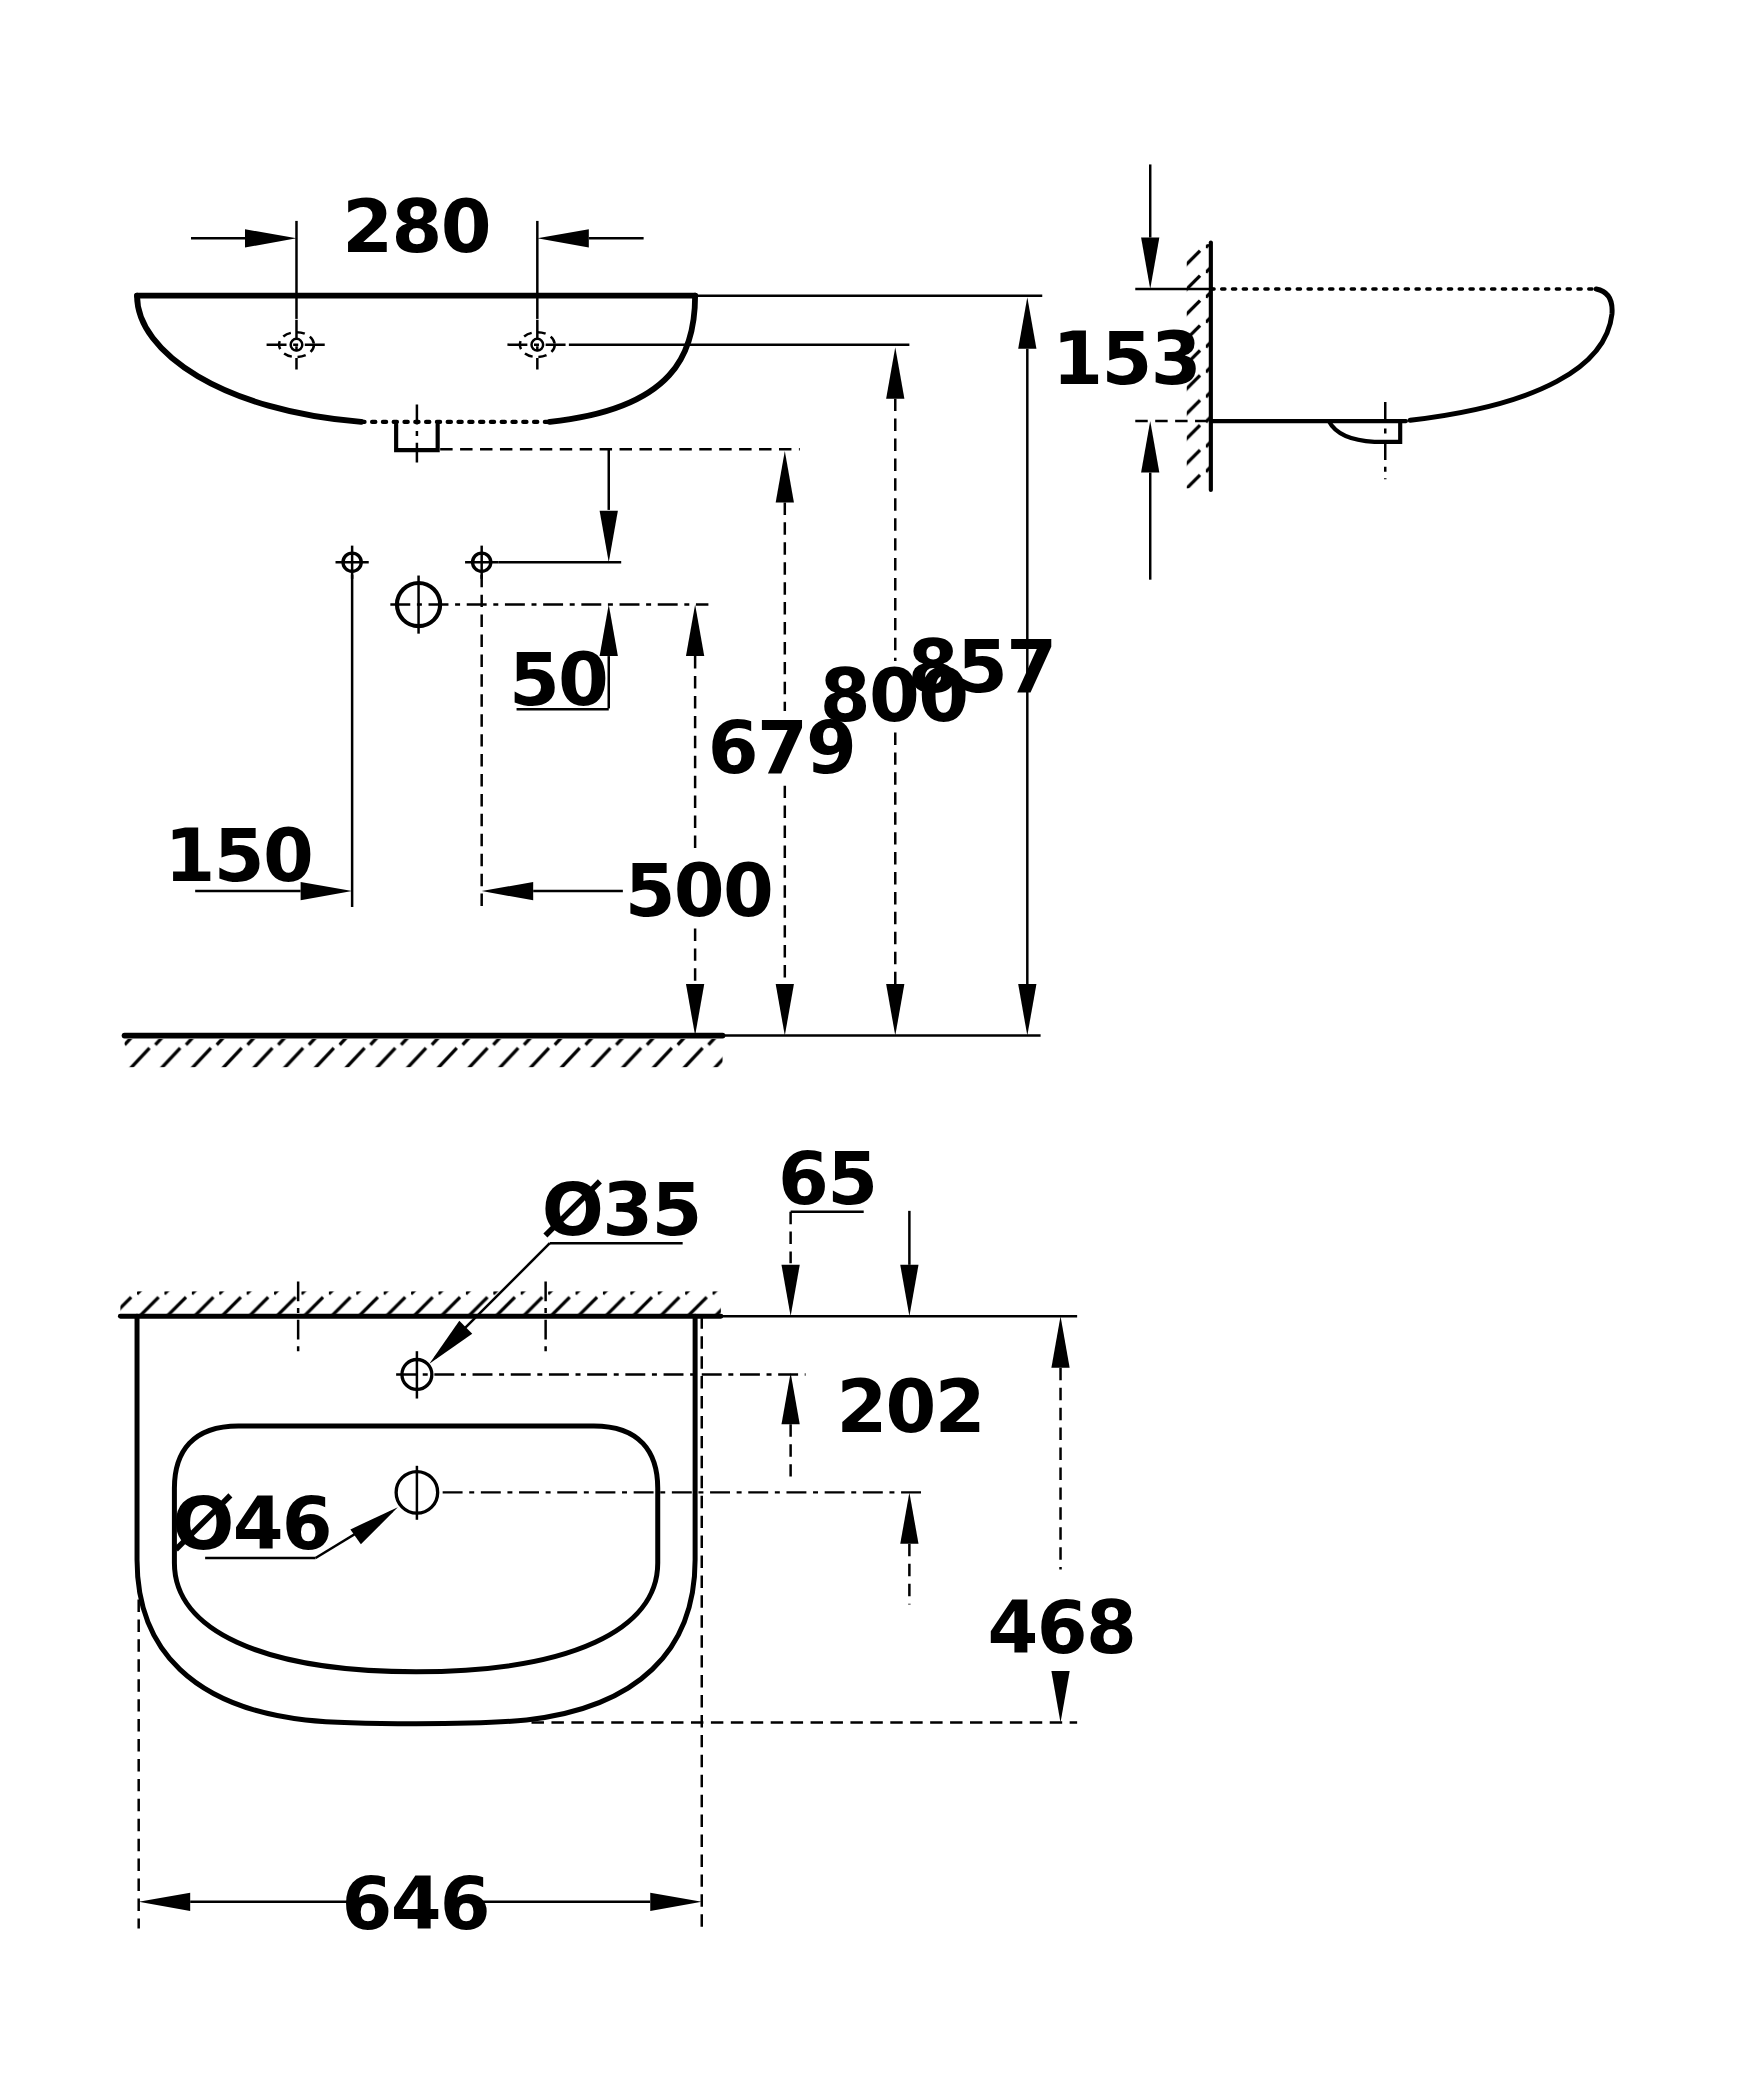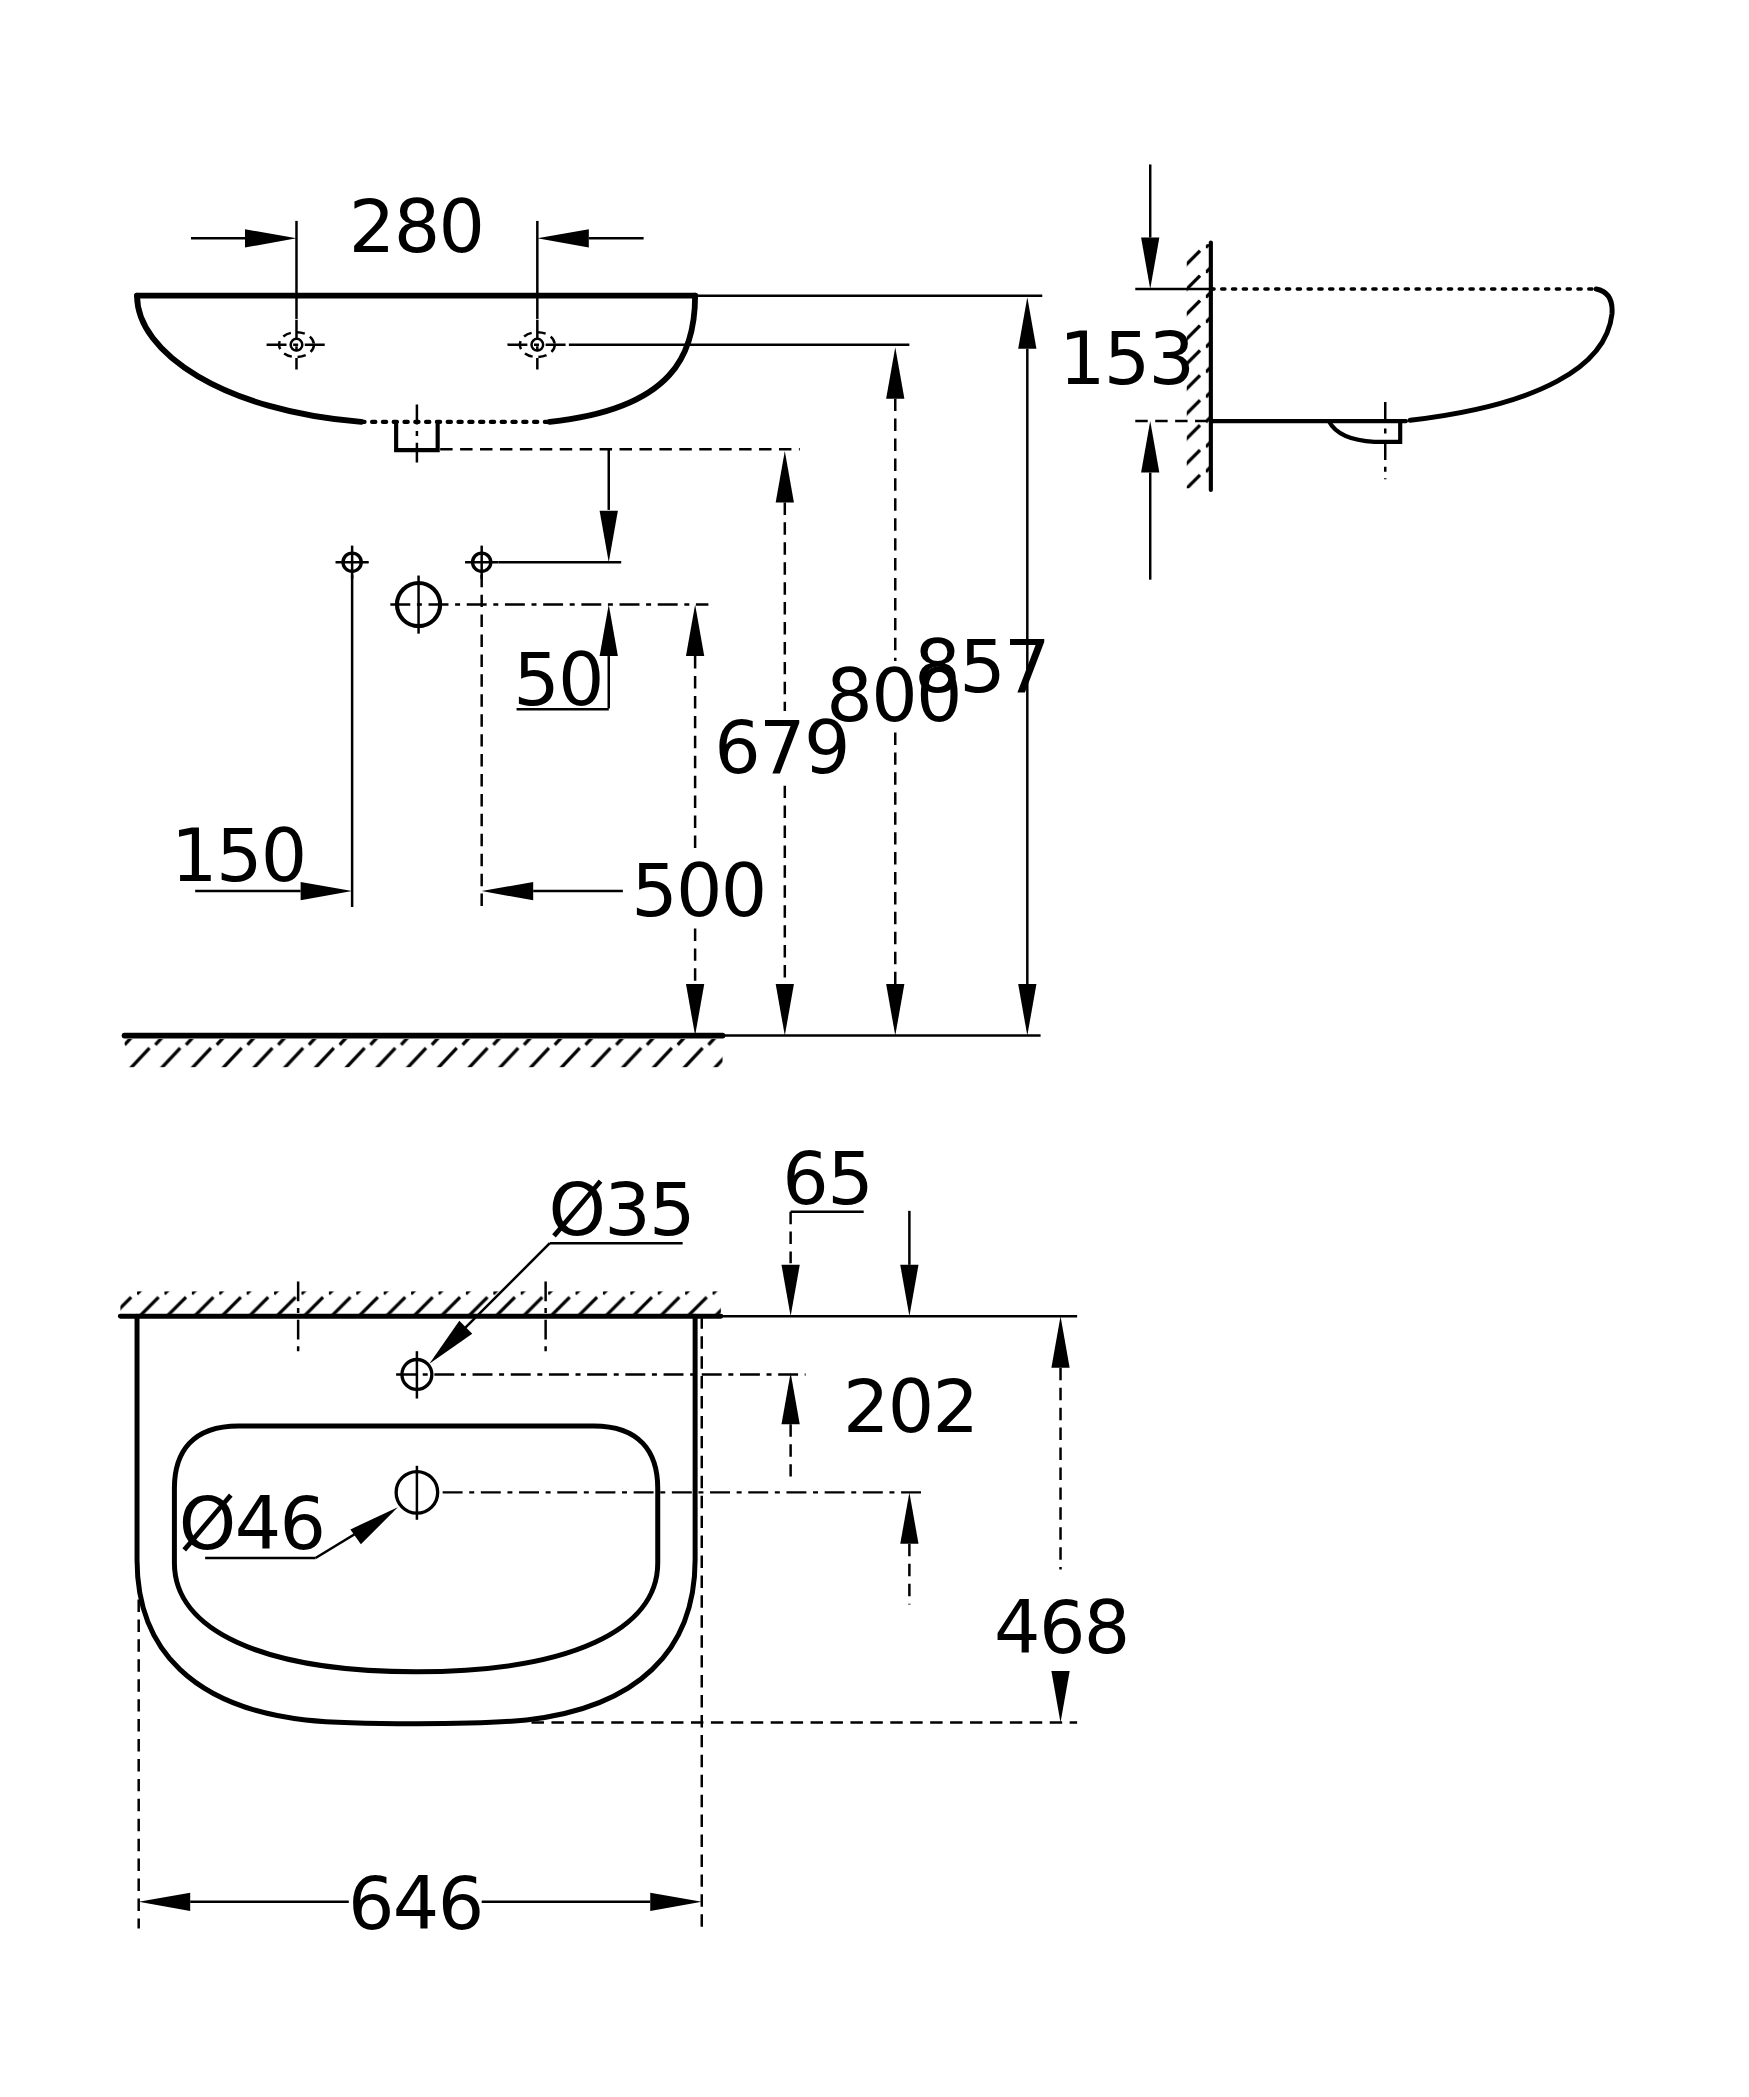--- a/index.html
+++ b/index.html
@@ -1,16 +1,16 @@
 <!DOCTYPE html>
 <html style="font-size:13.3px"><head>
 <meta charset="utf-8">
 <style>
   html,body{margin:0;padding:0;background:#ffffff;}
-  .page{width:100%;max-width:1749px;margin:0 auto;}
+  .page{width:100%;max-width:1749px;margin:0 auto;font-weight:bold;}
   svg{display:block;width:100%;height:auto;background:#ffffff;}
   
   .s7{stroke:#000;stroke-width:7;fill:none;stroke-linecap:round;}
   .s6{stroke:#000;stroke-width:6;fill:none;stroke-linecap:round;}
   .s5{stroke:#000;stroke-width:5;fill:none;stroke-linecap:round;}
   .s4{stroke:#000;stroke-width:4;fill:none;stroke-linecap:round;}
   .s3{stroke:#000;stroke-width:3;fill:none;stroke-linecap:butt;}
   .dsh{stroke-dasharray:15 9;}
   .dot{stroke-dasharray:4 9;}
   .ctr{stroke-dasharray:24 8 6 8;}

